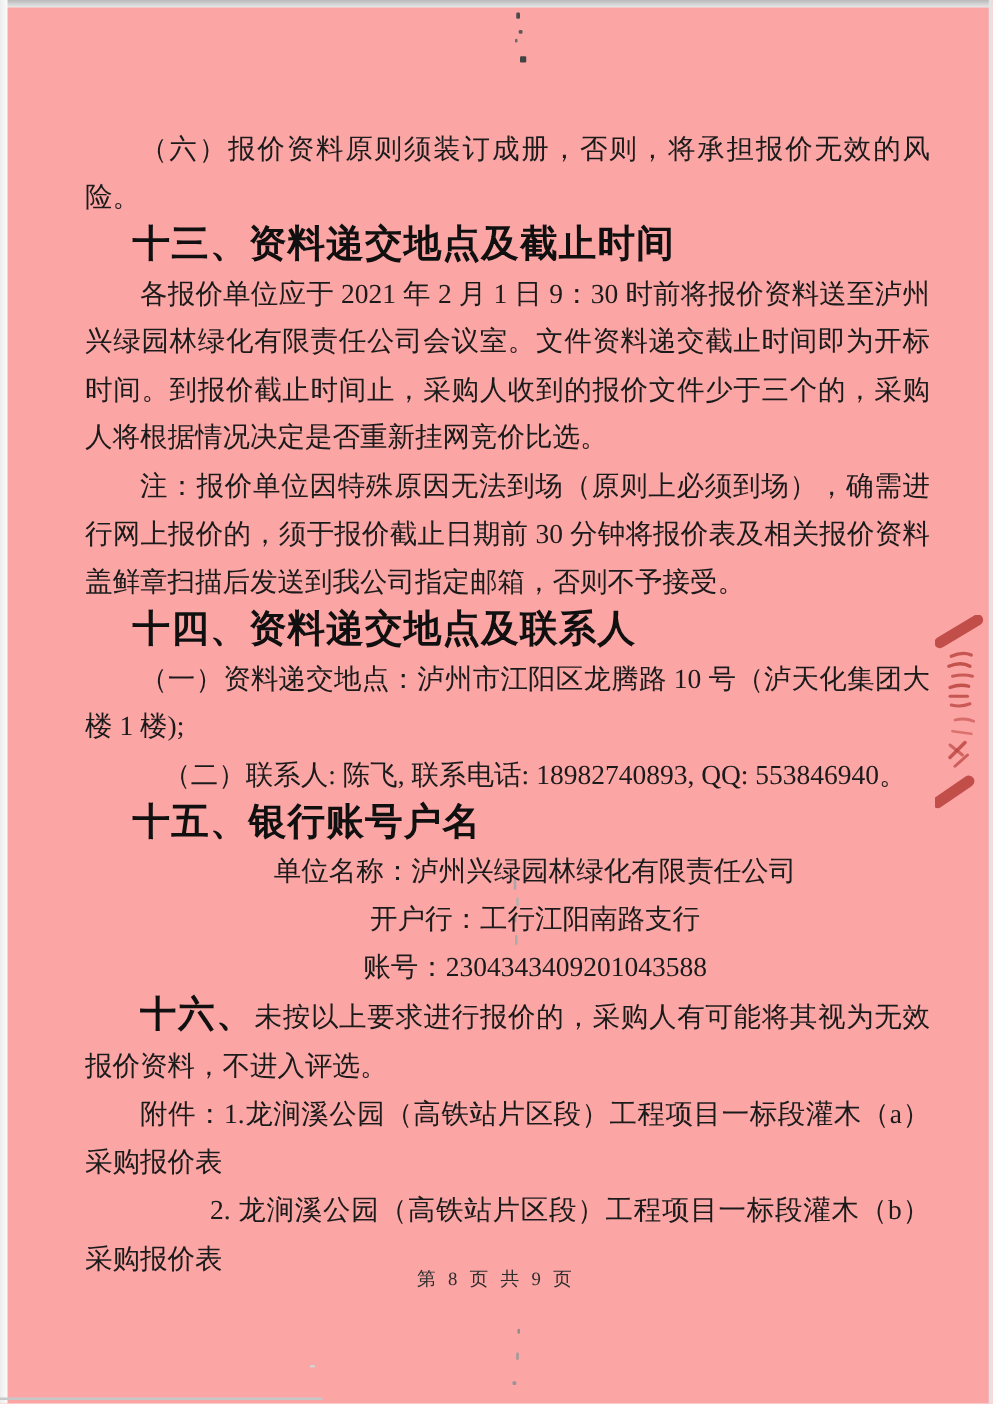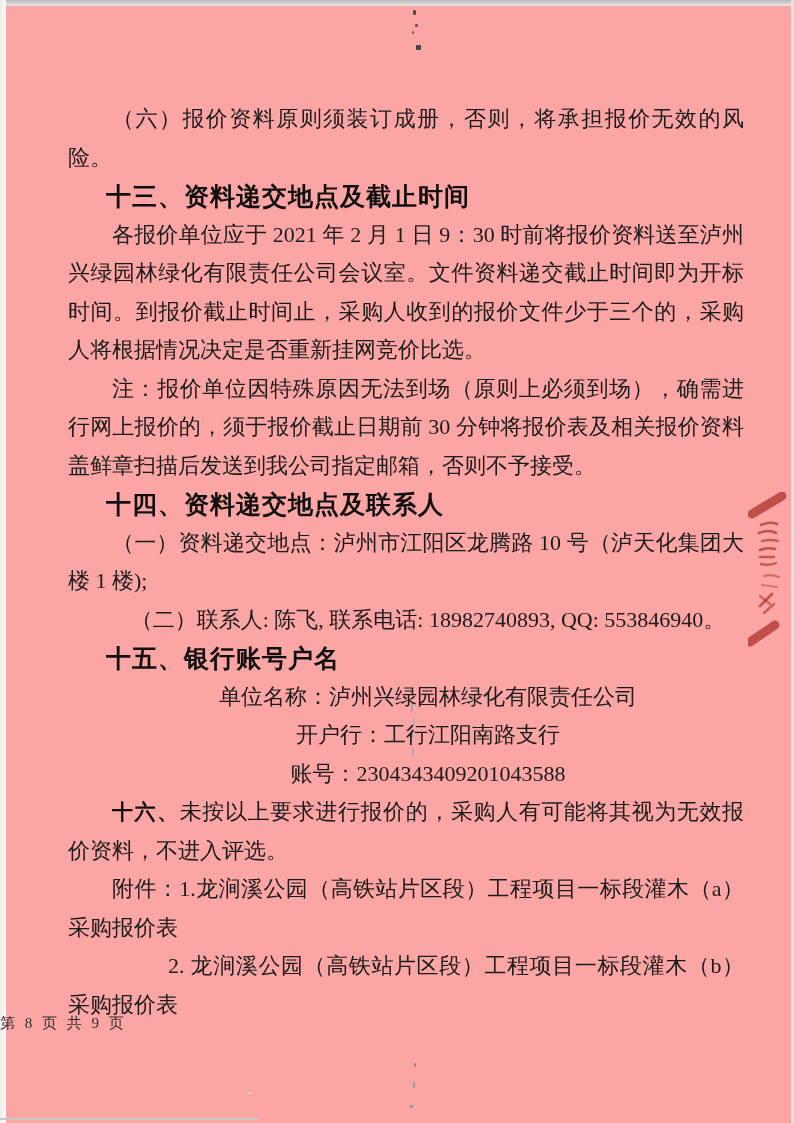--- a/index.html
+++ b/index.html
@@ -34,33 +34,33 @@
   .sp12{left:248px;top:1092px;width:4px;height:2px;background:#d4d4d4;}
 
   .content{
     position:absolute;left:68px;top:100px;width:676px;
     font-size:22px;line-height:38.5px;
     text-align:justify;
   }
   .para{margin:0;text-indent:44px;}
   .para.no-justify{text-align:center;}
   .heading{
-    margin:0;font-size:25px;line-height:38.5px;font-weight:700;
+    margin:0;font-size:30px;line-height:38.5px;font-weight:700;
     font-family:"Liberation Sans","DejaVu Sans",sans-serif;
     color:#101010;text-indent:38px;letter-spacing:1px;
   }
   .bold-num{
     font-weight:700;
     font-family:"Liberation Sans","DejaVu Sans",sans-serif;
-    color:#101010;font-size:21px;letter-spacing:1px;
+    color:#101010;font-size:29px;letter-spacing:1px;
   }
   .deep-indent{text-indent:100px;}
   .footer{
     position:absolute;left:0;top:1014px;width:794px;
-    font-size:15px;letter-spacing:3px;color:#2e2e2e;
+    text-align:center;font-size:15px;letter-spacing:3px;color:#2e2e2e;
     font-family:"Liberation Serif","DejaVu Serif",serif;
   }
   .stamp{position:absolute;left:748px;top:492px;width:46px;height:160px;}
 </style>
 </head>
 <body>
 
 <div class="page">
 
   <div class="edge-top"></div>

